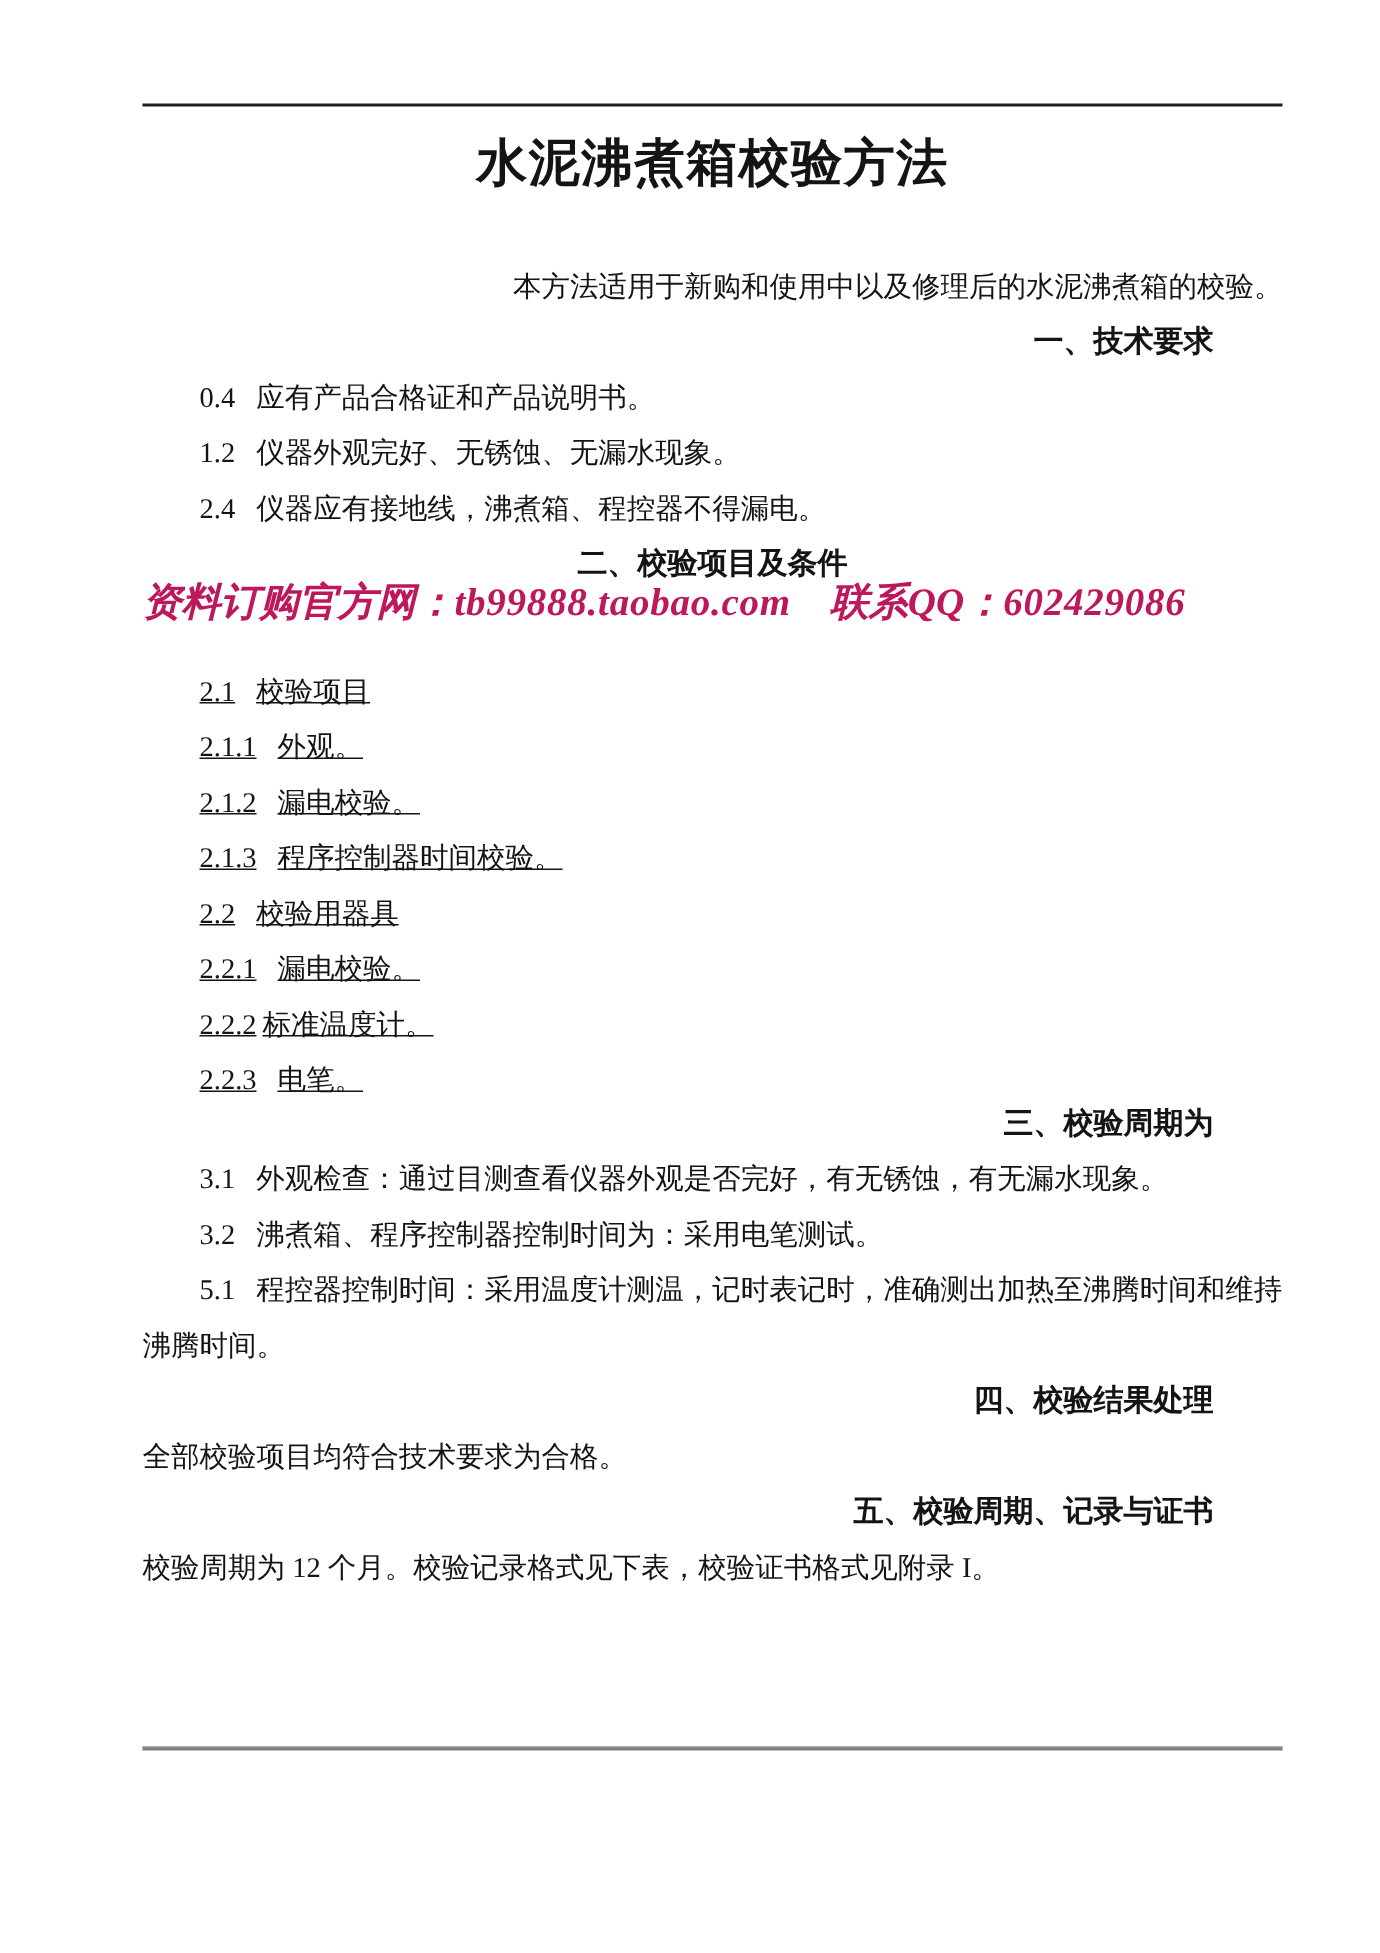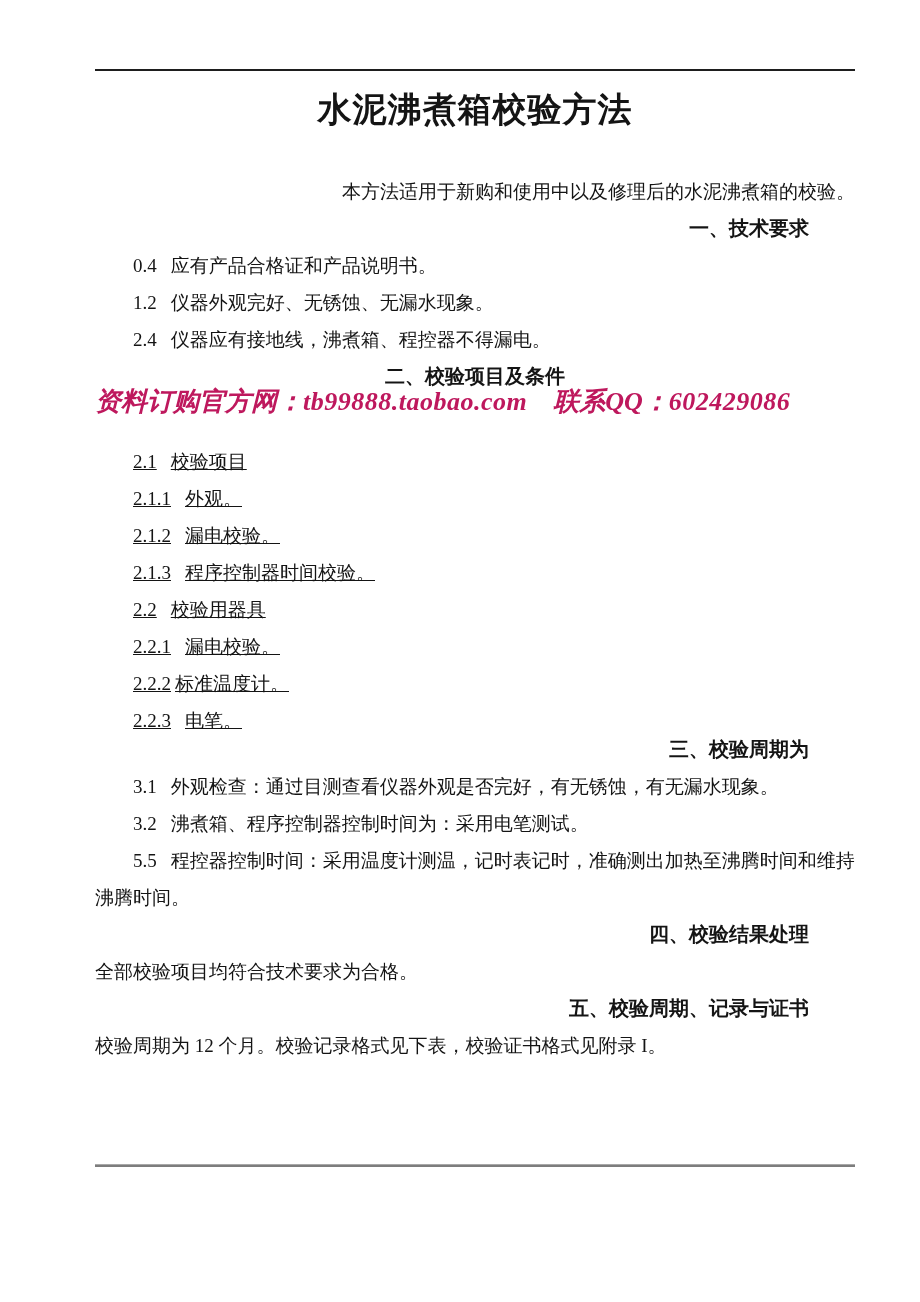--- a/index.html
+++ b/index.html
@@ -89,21 +89,21 @@
       <p class="line item"><span class="num">2.2</span><span>校验用器具</span></p>
       <p class="line item"><span class="num">2.2.1</span><span>漏电校验。</span></p>
       <p class="line item"><span class="num tight">2.2.2</span><span>标准温度计。</span></p>
       <p class="line item"><span class="num">2.2.3</span><span>电笔。</span></p>
     </div>
 
     <h2 class="line heading centered sec3">三、校验周期为</h2>
 
     <p class="line item"><span class="num">3.1</span><span>外观检查：通过目测查看仪器外观是否完好，有无锈蚀，有无漏水现象。</span></p>
     <p class="line item"><span class="num">3.2</span><span>沸煮箱、程序控制器控制时间为：采用电笔测试。</span></p>
-    <p class="line item"><span class="num">5.5</span><span>程控器控制时间：采用温度计测温，记时表记时，准确测出加热至沸腾时间和维持沸腾时间。</span></p>
+    <p class="line item"><span class="num">5.1</span><span>程控器控制时间：采用温度计测温，记时表记时，准确测出加热至沸腾时间和维持沸腾时间。</span></p>
 
     <h2 class="line heading centered">四、校验结果处理</h2>
     <p class="line">全部校验项目均符合技术要求为合格。</p>
 
     <h2 class="line heading centered">五、校验周期、记录与证书</h2>
     <p class="line">校验周期为 12 个月。校验记录格式见下表，校验证书格式见附录 I。</p>
 
   </div>
 
   <div class="rule rule-bottom"></div>

